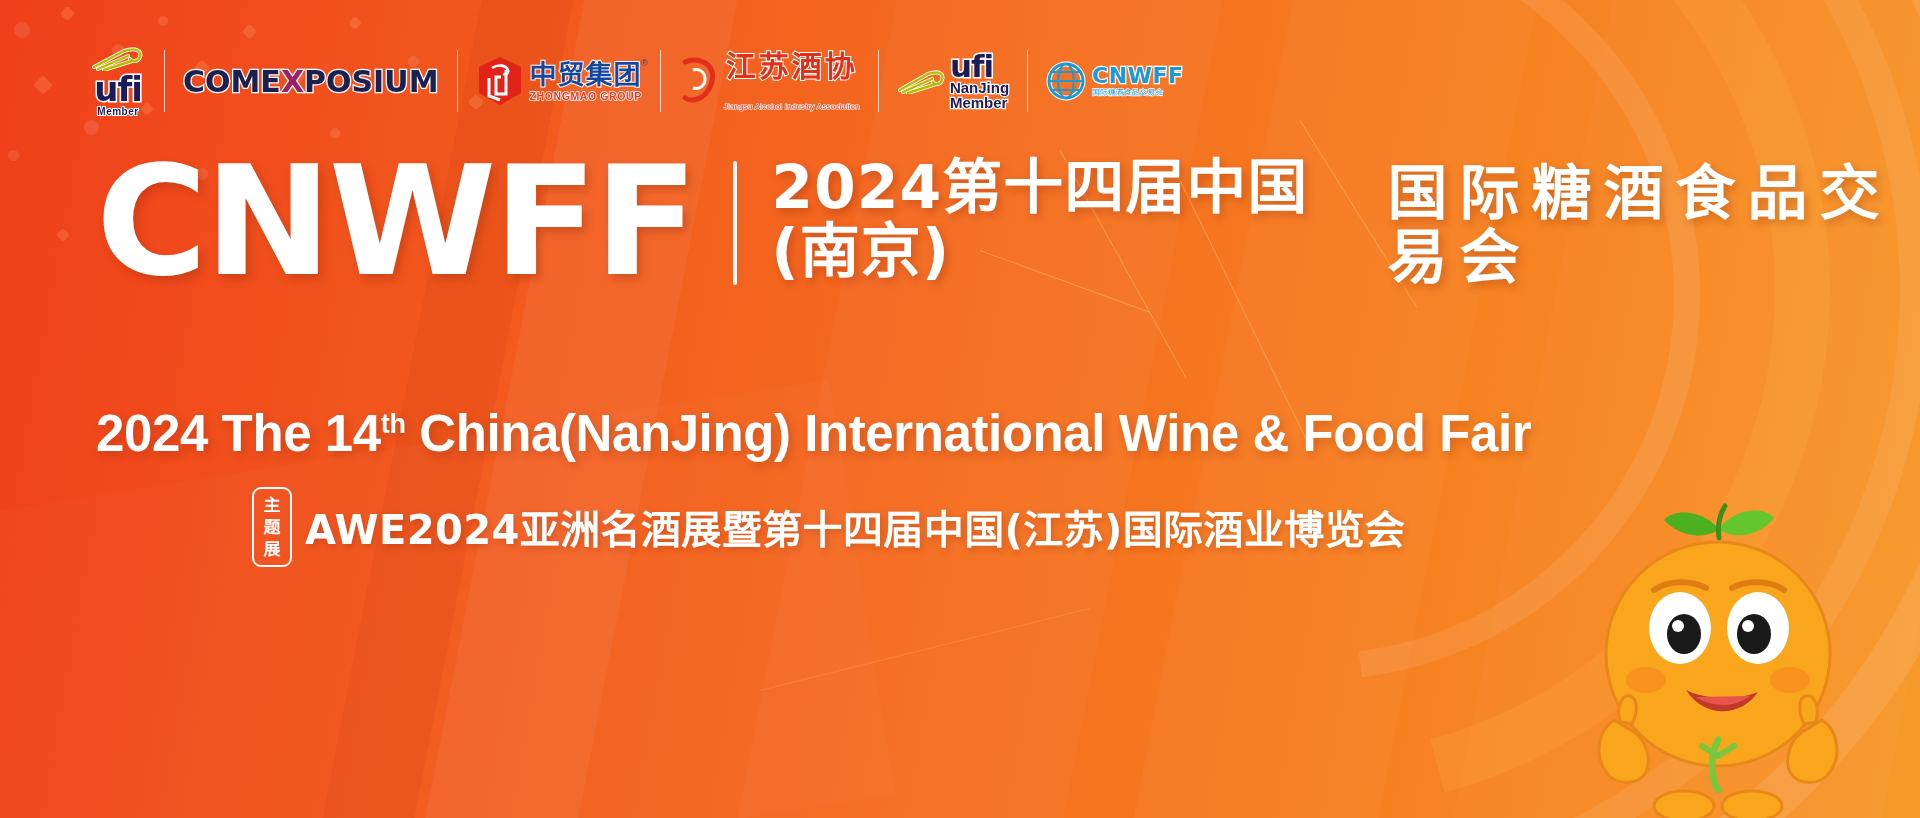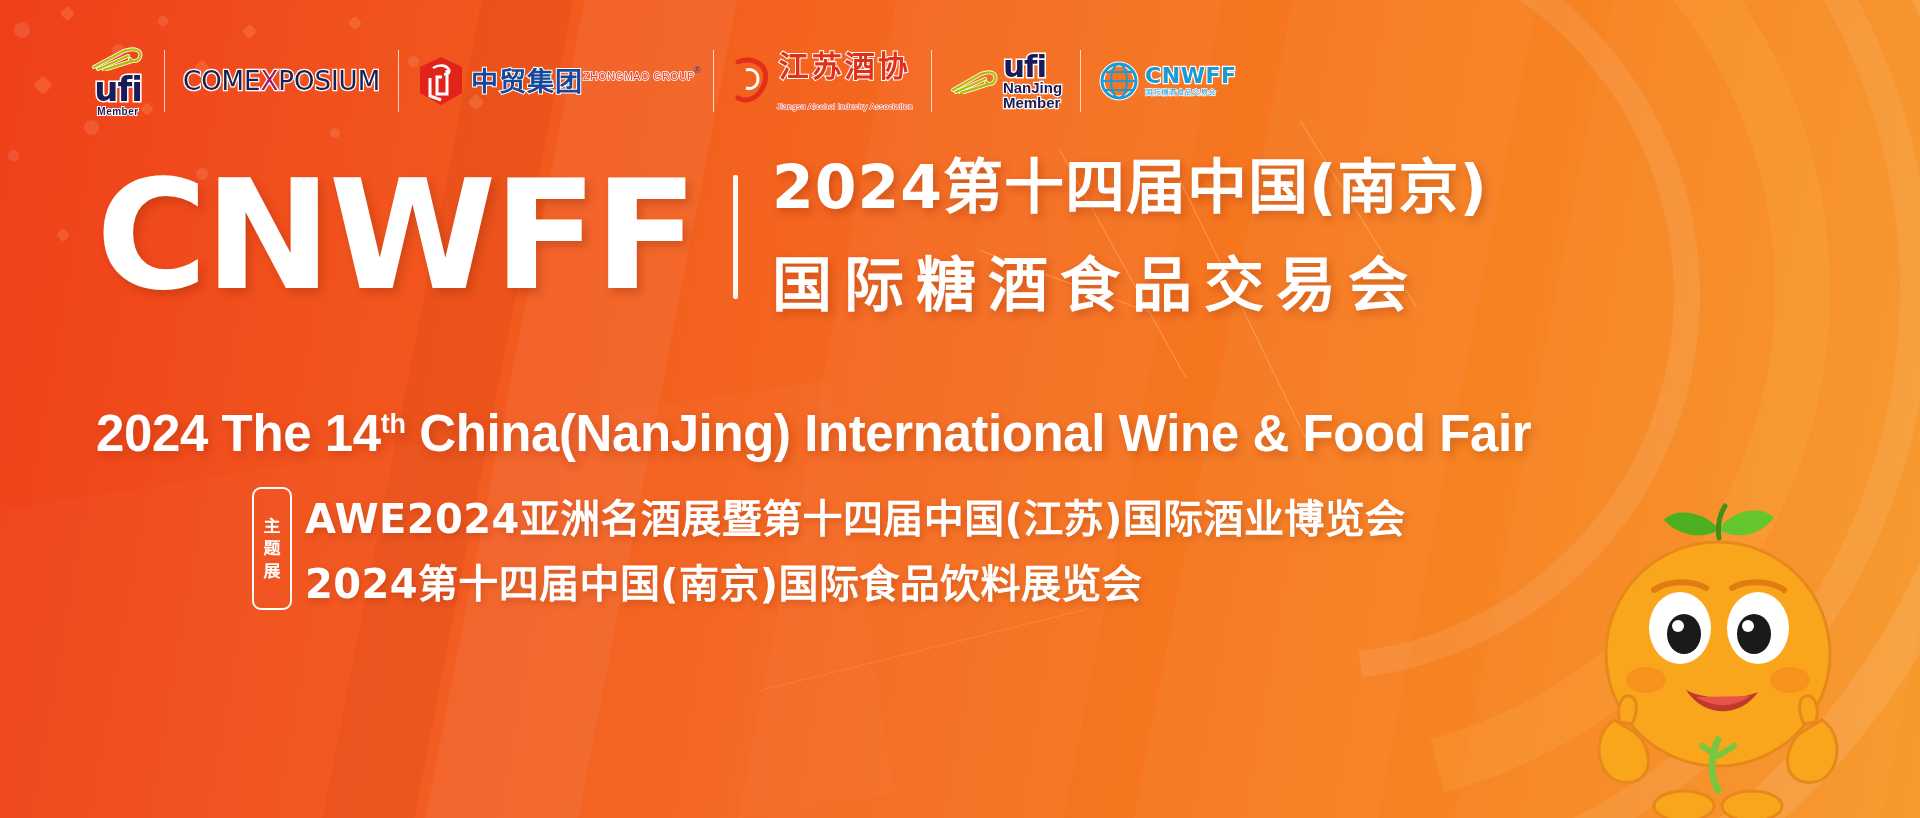--- a/index.html
+++ b/index.html
@@ -27,31 +27,31 @@
   .sep{width:1px;height:62px;background:rgba(255,255,255,.75);flex:0 0 1px;}
 
   
   .ufi-member{display:flex;flex-direction:column;align-items:center;line-height:1;}
   .ufi-wing{width:56px;height:26px;position:relative;margin-bottom:1px;}
   .ufi-word{font-family:"DejaVu Sans",sans-serif;font-weight:bold;font-size:34px;color:#1b1b58;
     -webkit-text-stroke:3px #fff;paint-order:stroke fill;letter-spacing:-1px;}
   .ufi-sub{font-size:10px;font-weight:bold;color:#1b1b58;-webkit-text-stroke:2px #fff;paint-order:stroke fill;margin-top:1px;letter-spacing:.5px;}
 
   
-  .comex{font-family:"DejaVu Sans",sans-serif;font-weight:normal;font-size:26px;color:#1b2050;letter-spacing:0px;
+  .comex{font-family:"DejaVu Sans",sans-serif;font-weight:bold;font-size:30px;color:#1b2050;letter-spacing:0px;
     -webkit-text-stroke:2.5px #fff;paint-order:stroke fill;white-space:nowrap;}
   .comex .x{color:#9c1f62;}
 
   
   .zm{display:flex;align-items:center;gap:6px;}
   .zm-mark{width:48px;height:50px;position:relative;}
-  .zm-txt{display:flex;flex-direction:row;line-height:1;}
+  .zm-txt{display:flex;flex-direction:column;line-height:1;}
   .zm-cn{font-size:27px;font-weight:bold;color:#16479d;letter-spacing:1px;
     -webkit-text-stroke:2px #fff;paint-order:stroke fill;font-family:"DejaVu Sans",sans-serif;}
-  .zm-en{font-size:10.5px;font-weight:normal;color:#e8381f;letter-spacing:.6px;margin-top:3px;
+  .zm-en{font-size:10.5px;font-weight:bold;color:#e8381f;letter-spacing:.6px;margin-top:3px;
     -webkit-text-stroke:1.5px #fff;paint-order:stroke fill;}
   .reg{position:absolute;right:-6px;top:-2px;font-size:9px;color:#16479d;}
 
   
   .js{display:flex;align-items:center;gap:5px;}
   .js-seal{width:40px;height:50px;position:relative;}
   .js-txt{display:flex;flex-direction:column;align-items:center;line-height:1;}
   .js-cn{font-size:30px;font-weight:bold;color:#e0301a;letter-spacing:3px;
     font-family:"DejaVu Sans",serif;-webkit-text-stroke:2px #fff;paint-order:stroke fill;}
   .js-en{font-size:8px;color:#e0301a;letter-spacing:.2px;margin-top:21px;
@@ -71,21 +71,21 @@
   .cn-badge-main{font-size:22px;font-weight:bold;color:#1c9ad6;letter-spacing:.5px;
     -webkit-text-stroke:2.4px #fff;paint-order:stroke fill;font-family:"DejaVu Sans",sans-serif;}
   .cn-badge-sub{font-size:7.5px;color:#1c9ad6;letter-spacing:.4px;margin-top:2px;
     -webkit-text-stroke:1.4px #fff;paint-order:stroke fill;}
 
   
   .title-row{position:absolute;left:96px;top:156px;display:flex;align-items:center;z-index:10;}
   .cnwff{font-family:"DejaVu Sans",sans-serif;font-weight:bold;font-size:152px;line-height:.86;color:#fff;
     letter-spacing:-3px;text-shadow:4px 5px 9px rgba(140,35,5,.30);}
   .title-sep{width:5px;height:124px;background:#fff;margin:0 34px 0 38px;border-radius:2px;opacity:.95;}
-  .cn-title{display:flex;flex-direction:column;color:#fff;line-height:1.06;
+  .cn-title{display:flex;flex-direction:row;color:#fff;line-height:1.06;
     text-shadow:3px 4px 8px rgba(140,35,5,.33);gap:28px;}
   .cn-title .l1{font-size:60px;font-weight:bold;letter-spacing:1px;font-family:"DejaVu Sans",sans-serif;}
   .cn-title .l2{font-size:60px;font-weight:bold;letter-spacing:12px;font-family:"DejaVu Sans",sans-serif;margin-top:6px;}
 
   .en-title{position:absolute;left:96px;top:404px;color:#fff;font-size:51px;font-weight:bold;
     letter-spacing:-.4px;white-space:nowrap;text-shadow:3px 4px 8px rgba(140,35,5,.30);z-index:10;
     font-family:"Liberation Sans",sans-serif;}
   .en-title sup{font-size:27px;vertical-align:super;}
 
   
@@ -285,21 +285,20 @@
   <div class="en-title"><span>2024 The 14</span><sup>th</sup><span> China(NanJing) International Wine &amp; Food Fair</span></div>
 
   <div class="theme">
     <div class="theme-badge">
       <span>主</span>
       <span>题</span>
       <span>展</span>
     </div>
     <div class="theme-lines">
       <div>AWE2024亚洲名酒展暨第十四届中国(江苏)国际酒业博览会</div>
-      <div>2024第十四届中国(南京)国际食品饮料展览会</div>
     </div>
   </div>
 
 
   <div class="mascot">
     <svg viewBox="0 0 300 330" width="300" height="330">
 
       <g>
         <path d="M150 34 C134 16 106 14 96 26 C110 42 136 46 150 36 Z" fill="#4caf1f"></path>
         <path d="M152 34 C166 14 196 12 206 24 C192 42 166 46 152 36 Z" fill="#63c62c"></path>

